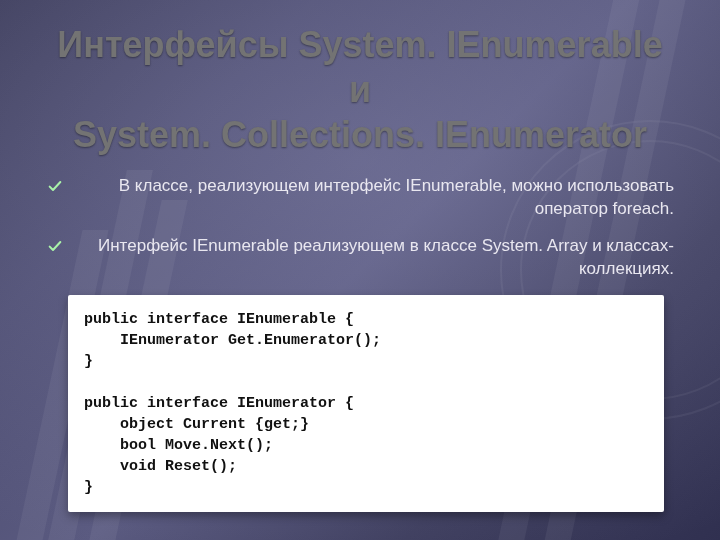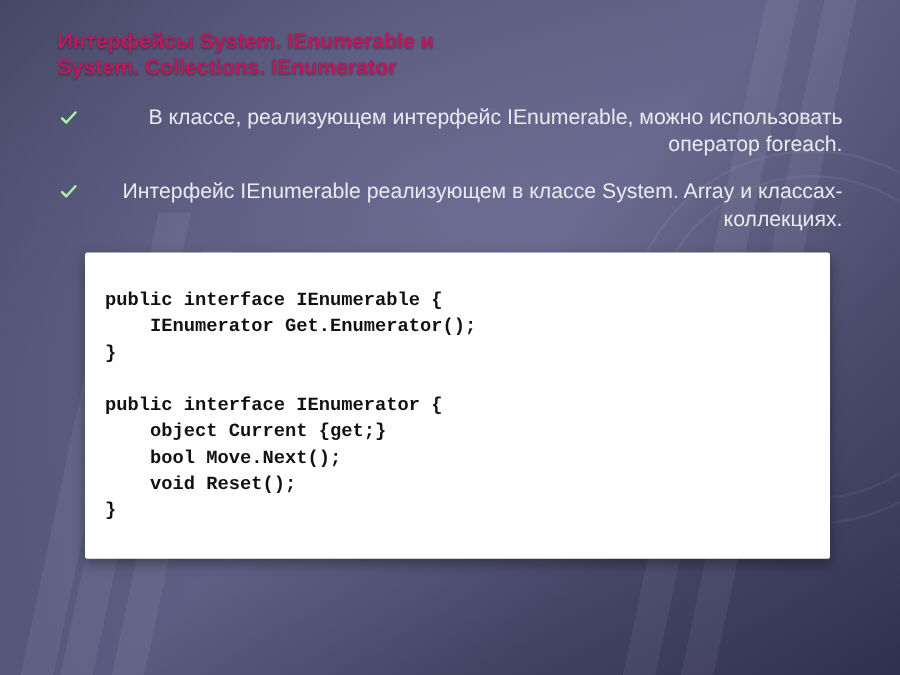--- a/index.html
+++ b/index.html
@@ -20,37 +20,37 @@
   .b3 { left:116px; top:200px; width:26px; height:430px; }
   .b4 { left:560px; top:-60px; width:26px; height:620px; }
   .b5 { left:600px; top:-40px; width:26px; height:640px; }
   .circ { position:absolute; border:2px solid rgba(255,255,255,0.25); border-radius:50%; }
   .c1 { left:520px; top:140px; width:260px; height:260px; }
   .c2 { left:500px; top:120px; width:300px; height:300px; }
 
   .slide { position:relative; width:100%; height:100%; padding:22px 46px 30px 46px; }
 
   h1 {
-    color:#be185d; font-weight:700;
-    font-size:17px; line-height:1.25; margin-bottom:18px;
+    color:#737373; text-align:center; font-weight:700;
+    font-size:36px; line-height:1.25; margin-bottom:18px;
     text-shadow:0 1px 2px rgba(0,0,0,0.4);
   }
 
   .bullet { display:flex; align-items:flex-start; gap:10px; margin:10px 0 14px 0;text-align:right; }
   .check {
     flex:0 0 auto; width:18px; height:18px; margin-top:2px;
     display:inline-flex; align-items:center; justify-content:center;
     color:#a9f3a9;
   }
   .check svg { width:16px; height:16px; }
   .btext { font-size:17px; line-height:1.35; color:#e9e7f0; }
 
   .codebox {
     background:#fff; color:#111; border-radius:2px;
-    padding:28px 16px; margin:6px 10px 18px 22px;
+    padding:14px 16px; margin:6px 10px 18px 22px;
     font-family: "Courier New", Courier, monospace;
     font-weight:700; font-size:15px; line-height:1.4;
     box-shadow: 0 4px 10px rgba(0,0,0,0.35);
     white-space:pre;
   }
 </style>
 </head>
 <body>
 
 <div class="bg-shapes">

